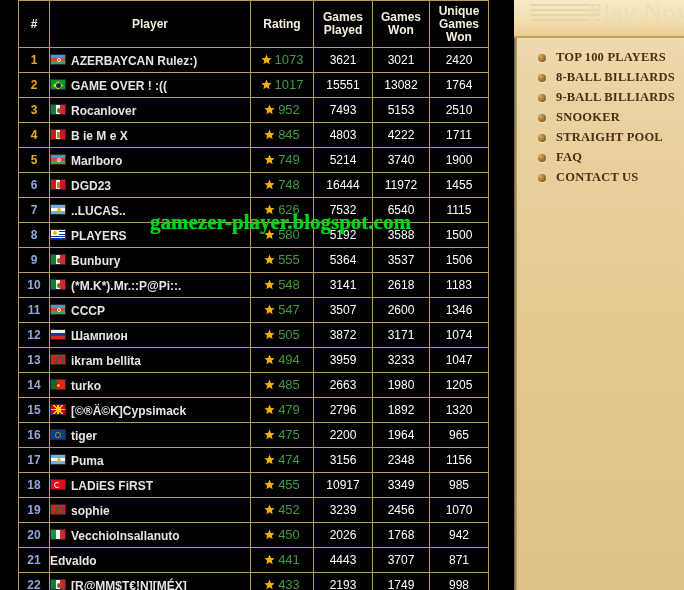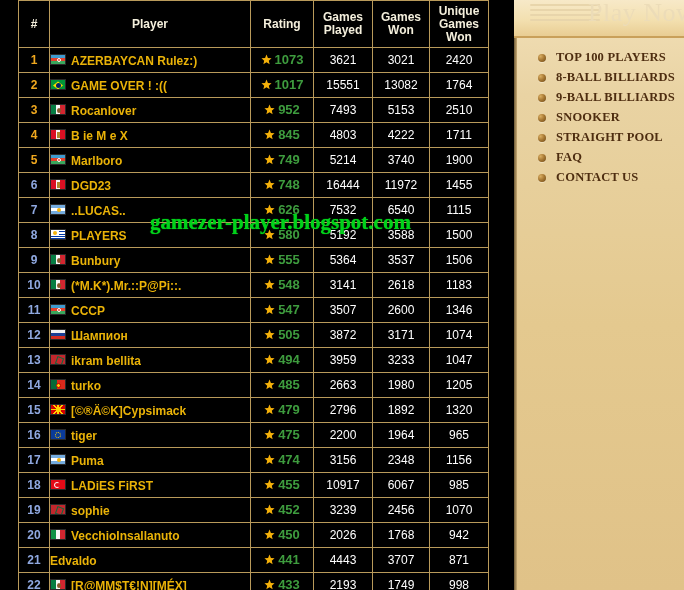--- a/index.html
+++ b/index.html
@@ -42,27 +42,27 @@
   tbody tr{height:24px;}
   tbody td{height:24px;vertical-align:middle;font-size:12px;}
 
   td.rank{
     text-align:center;font-weight:bold;font-size:12px;
   }
   .rank-gold{color:#f0a81e;}
   .rank-blue{color:#8fa8e0;}
 
   td.player{
-    color:#eab308;font-weight:bold;font-size:12px;
+    color:#e5e5e5;font-weight:bold;font-size:12px;
     padding-left:5px;white-space:nowrap;overflow:hidden;
   }
   td.player .nm{vertical-align:middle;}
 
   td.rating{text-align:center;white-space:nowrap;}
-  td.rating .val{color:#3e9c3e;font-weight:bold;font-size:13px;vertical-align:middle;}
+  td.rating .val{color:#3e9c3e;font-weight:normal;font-size:13px;vertical-align:middle;}
   td.num{color:#ffffff;text-align:center;font-size:12px;font-family:"Liberation Sans",sans-serif;}
 
   
   .star{
     display:inline-block;width:11px;height:11px;margin-right:3px;
     vertical-align:middle;position:relative;top:-1px;
   }
   .star svg{display:block;}
 
   
@@ -353,21 +353,21 @@
             <td class="num">2348</td>
             <td class="num">1156</td>
           </tr>
           <tr>
             <td class="rank rank-blue">18</td>
             <td class="player"><span class="flag f-tr"><i></i></span><span class="nm">LADiES FiRST</span></td>
             <td class="rating"><span class="star"><svg width="11" height="11" viewBox="0 0 24 24">
                   <polygon fill="#f5b10a" points="12,1 15.1,8.5 23,9.2 17,14.5 18.9,22.3 12,18.1 5.1,22.3 7,14.5 1,9.2 8.9,8.5"></polygon>
                 </svg></span><span class="val">455</span></td>
             <td class="num">10917</td>
-            <td class="num">6067</td>
+            <td class="num">3349</td>
             <td class="num">985</td>
           </tr>
           <tr>
             <td class="rank rank-blue">19</td>
             <td class="player"><span class="flag f-ma"><i></i></span><span class="nm">sophie</span></td>
             <td class="rating"><span class="star"><svg width="11" height="11" viewBox="0 0 24 24">
                   <polygon fill="#f5b10a" points="12,1 15.1,8.5 23,9.2 17,14.5 18.9,22.3 12,18.1 5.1,22.3 7,14.5 1,9.2 8.9,8.5"></polygon>
                 </svg></span><span class="val">452</span></td>
             <td class="num">3239</td>
             <td class="num">2456</td>

